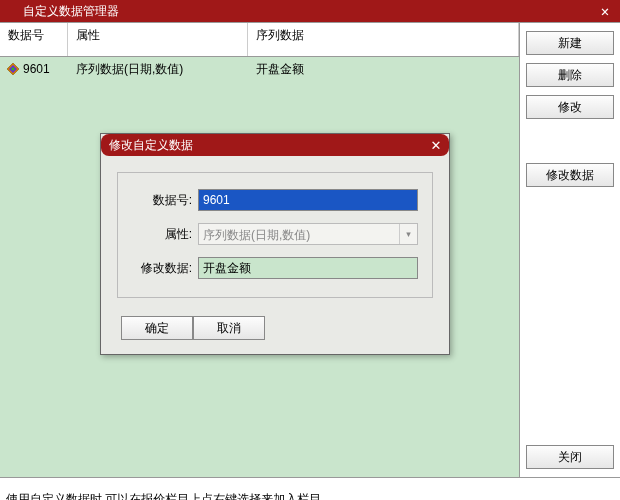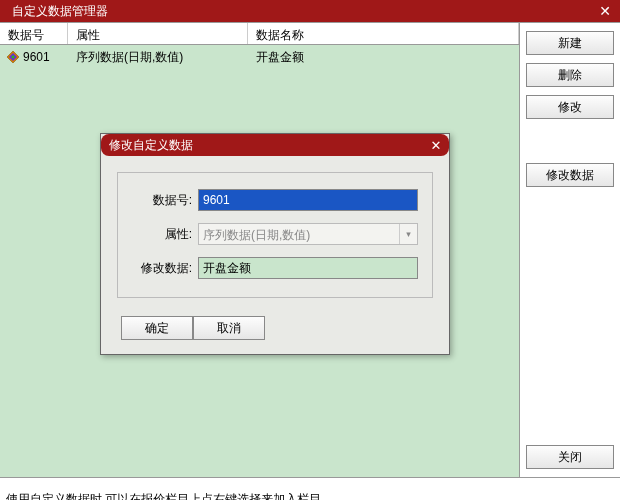--- a/index.html
+++ b/index.html
@@ -14,22 +14,23 @@
       position: relative;
     }
     
     .main-titlebar {
       background: #a01818;
       color: #fff;
       height: 22px;
       display: flex;
       align-items: center;
       justify-content: space-between;
-      padding-left: 12px;
-      font-size: 12px;
+      padding-left: 23px;
+      font-size: 12px;
+      font-family: Liberation Mono, monospace;
     }
     .main-close {
       width: 30px;
       height: 22px;
       display: flex;
       align-items: center;
       justify-content: center;
       color: #fff;
       font-size: 14px;
     }
@@ -51,21 +52,21 @@
       display: flex;
       flex-direction: column;
       gap: 8px;
       background: #fff;
     }
     
     .table-header {
       display: flex;
       background: #fff;
       border-bottom: 1px solid #999;
-      height: 22px;
+      height: 34px;
     }
     .table-header > div {
       padding: 4px 8px;
       border-right: 1px solid #ccc;
       font-size: 12px;
     }
     .col-id { width: 68px; }
     .col-attr { width: 180px; }
     .col-name { flex: 1; border-right: none; }
     
@@ -219,21 +220,21 @@
   <div class="main-close">
     <span>✕</span>
   </div>
 </div>
 
 <div class="main-body">
   <div class="left-panel">
     <div class="table-header">
       <div class="col-id">数据号</div>
       <div class="col-attr">属性</div>
-      <div class="col-name">数据名称</div>
+      <div class="col-name">序列数据</div>
     </div>
     <div class="table-body">
       <div class="table-row">
         <div class="col-id">
           <span class="row-icon">
             <svg width="14" height="14" viewBox="0 0 14 14">
               <polygon points="7,1 13,7 7,13 1,7" fill="#d47f00" stroke="#7a4a00" stroke-width="0.5"></polygon>
               <polygon points="7,3 11,7 7,11 3,7" fill="#6a2ad4"></polygon>
               <polygon points="7,5 9,7 7,9 5,7" fill="#29b329"></polygon>
             </svg>

